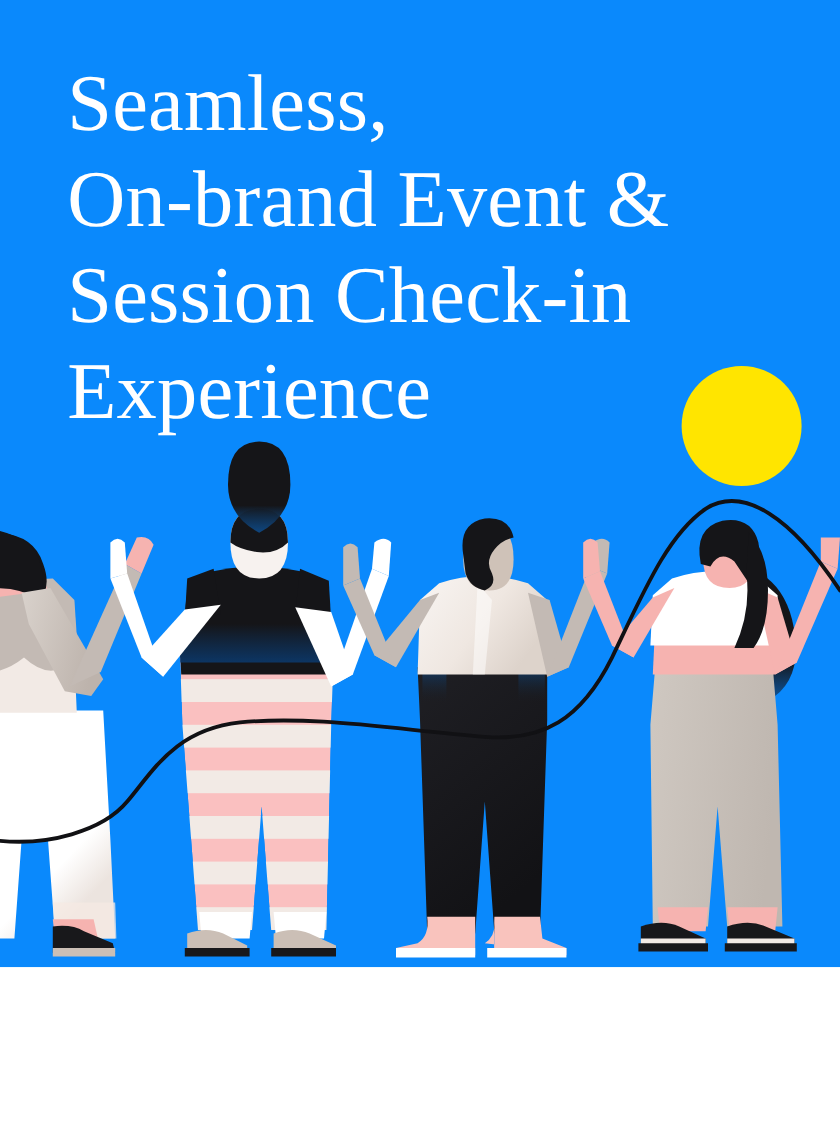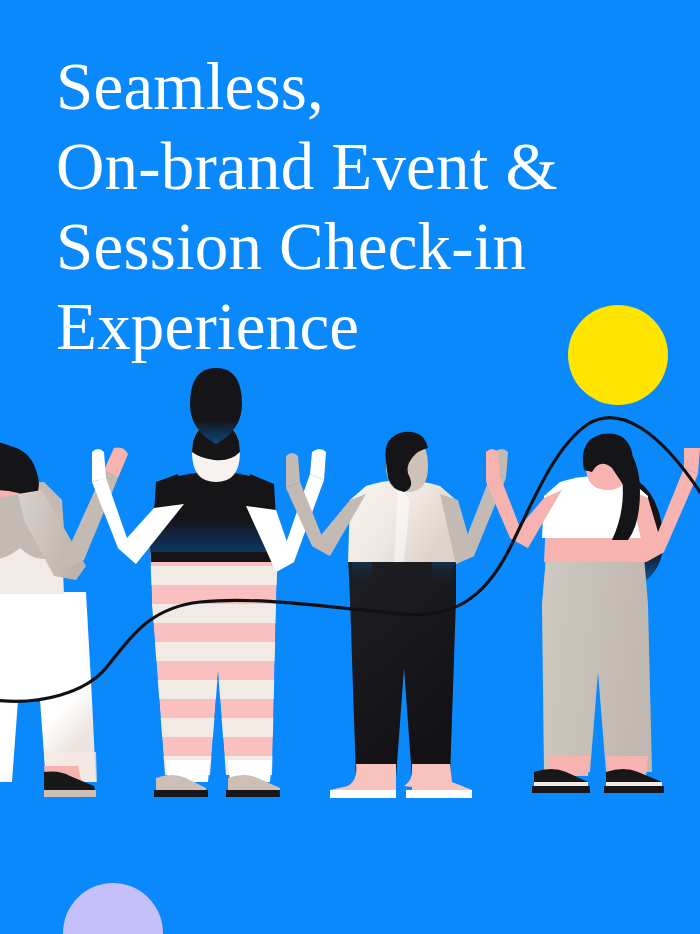--- a/index.html
+++ b/index.html
@@ -3,21 +3,21 @@
 <meta charset="utf-8">
 <style>
   html, body {
     margin: 0;
     padding: 0;
     background: #ffffff;
   }
   #poster {
     position: relative;
     width: 700px;
-    height: 934px;
+    height: 806px;
     overflow: hidden;
     background: #0a89fc;
     font-family: "Liberation Serif", "DejaVu Serif", serif;
   }
   #bg-layer {
     position: absolute;
     inset: 0;
     background: #0a89fc;
   }
   #headline {

